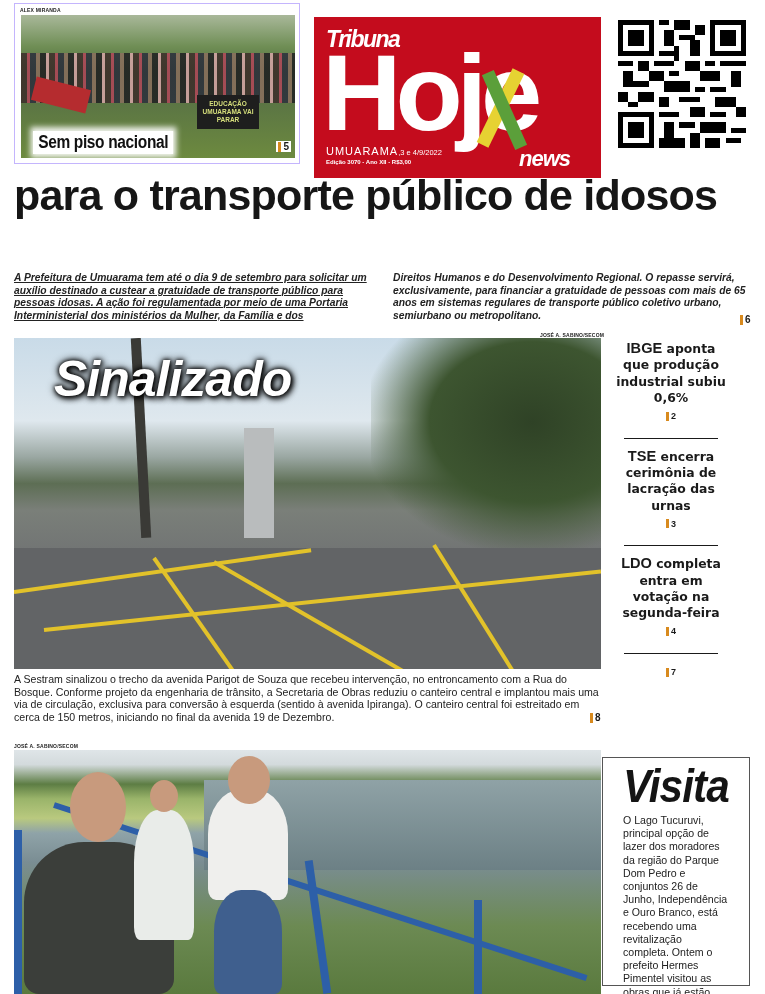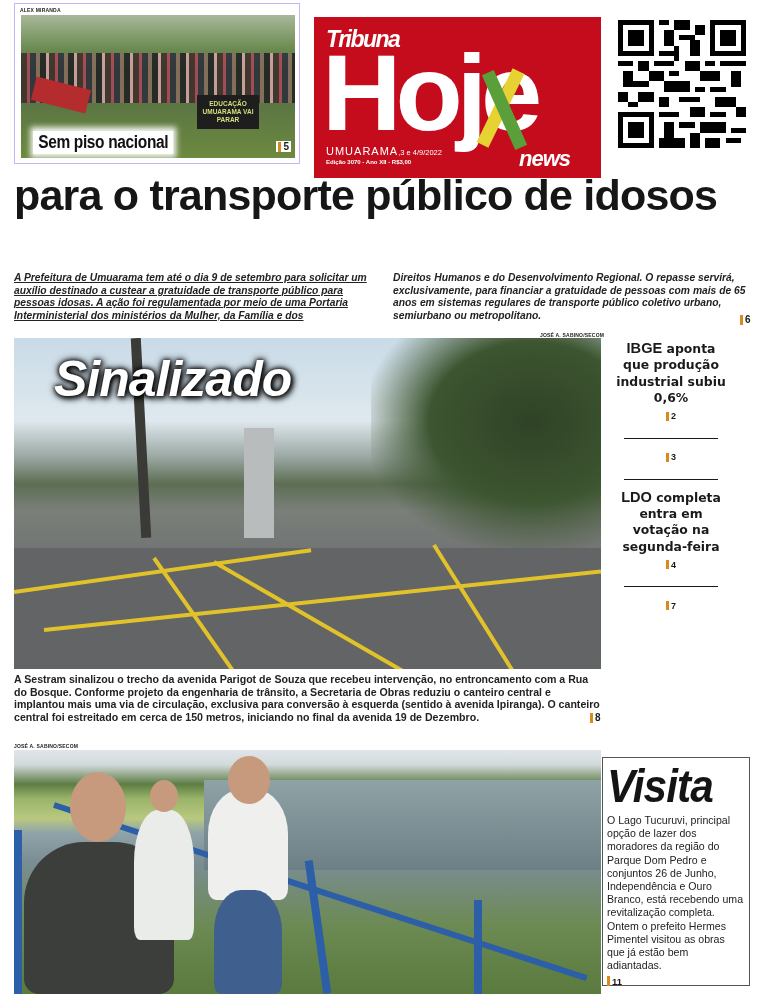--- a/index.html
+++ b/index.html
@@ -46,42 +46,42 @@
   .credit-small { position: absolute; font-size: 5px; font-weight: bold; color: #222; letter-spacing: 0.2px; }
   .photo-main { position: absolute; left: 14px; top: 338px; width: 587px; height: 331px; overflow: hidden;
     background: linear-gradient(180deg, #c9dbe8 0%, #dfe8ee 25%, #9aa7a2 36%, #5d6e54 44%, #7a7f79 52%, #6e7072 70%, #5f6163 100%); }
   .photo-main .tree-right { position: absolute; right: 0; top: 0; width: 230px; height: 210px; background: radial-gradient(ellipse at 70% 40%, #2f4226 0%, #3d5530 45%, rgba(60,84,46,.0) 75%); }
   .photo-main .tower { position: absolute; left: 230px; top: 90px; width: 30px; height: 110px; background: #b9bcbd; }
   .photo-main .pole { position: absolute; left: 122px; top: 0; width: 10px; height: 200px; background: #3a3a36; transform: rotate(-3deg); }
   .photo-main .road { position: absolute; left: 0; top: 210px; width: 587px; height: 121px; background: #626466; }
   .photo-main .stripe { position: absolute; height: 4px; background: #e2c22a; transform-origin: left center; }
   .photo-main .title { position: absolute; left: 20px; top: 12px; font-size: 50px; font-weight: bold; font-style: italic; color: #fff; letter-spacing: -1px;
     text-shadow: 0 0 4px #000, 0 0 8px #000, 2px 2px 6px #000; margin-left: 20px; }
-  .caption { position: absolute; left: 14px; top: 673px; width: 590px; font-size: 10.6px; line-height: 12.6px; color: #222; font-weight: bold; }
+  .caption { position: absolute; left: 14px; top: 673px; width: 590px; font-size: 10.6px; line-height: 12.6px; color: #222; }
   .caption-ref { position: absolute; left: 590px; top: 712px; }
 
   
   .briefs { position: absolute; left: 612px; top: 340px; width: 118px; }
   .brief { text-align: center; padding-bottom: 8px; }
   .brief .title { font-size: 13.6px; line-height: 16.4px; font-weight: bold; color: #1a1a1a; }
   .brief .title .lead-word { font-size: 14.6px; }
   .brief .title .rest { font-weight: normal; font-family: "DejaVu Sans", sans-serif; font-weight: bold; font-size: 12.4px; }
   .brief .page-ref { margin-top: 3px; font-size: 9px; }
   .brief .page-ref .bar { height: 9px; }
   .brief-divider { width: 94px; height: 1px; background: #1a1a1a; margin: 5px auto 9px; }
 
   
   .photo-visit { position: absolute; left: 14px; top: 750px; width: 587px; height: 244px; overflow: hidden;
     background: linear-gradient(180deg, #dfe5e8 0%, #d3dadc 6%, #5d7d44 14%, #9ab46a 20%, #b9c97f 28%, #8fa3a8 34%, #7a8d93 46%, #6c8a53 72%, #5a7a3e 100%); }
   .photo-visit .lake { position: absolute; left: 190px; top: 30px; width: 397px; height: 90px; background: linear-gradient(180deg, #8fa2a6, #6c8085); }
   .photo-visit .rail { position: absolute; background: #2d5fa8; }
   .photo-visit .person { position: absolute; border-radius: 40% 40% 10% 10%; }
   .photo-visit .head { position: absolute; border-radius: 50%; background: #c89a7d; }
 
-  .visit-box { position: absolute; left: 602px; top: 757px; width: 148px; height: 229px; border: 1px solid #555; background: #fff; padding: 4px 4px; }
+  .visit-box { position: absolute; left: 602px; top: 757px; width: 148px; height: 229px; border: 1px solid #555; background: #fff; padding: 4px 20px; }
   .visit-box .title { font-size: 46px; font-weight: bold; font-style: italic; letter-spacing: -1px; color: #141414; line-height: 48px; transform: scaleX(0.92); transform-origin: left; }
   .visit-box .body { font-size: 10.6px; line-height: 13.2px; color: #222; margin-top: 4px; }
   .visit-box .page-ref { margin-top: 1px; font-size: 9.5px; }
 </style>
 </head>
 <body>
 
 <div class="teaser">
   <div class="credit">ALEX MIRANDA</div>
   <div class="photo">
@@ -196,20 +196,21 @@
 <div class="briefs">
   <div class="brief">
     <div class="title"><span class="lead-word">IBGE</span><span class="rest"> aponta que produção industrial subiu 0,6%</span></div>
     <div class="page-ref">
         <span class="bar"></span>
         <span>2</span>
       </div>
   </div>
   <div class="brief-divider"></div>
   <div class="brief">
+    <div class="title"><span class="lead-word">TSE</span><span class="rest"> encerra cerimônia de lacração das urnas</span></div>
     <div class="page-ref">
         <span class="bar"></span>
         <span>3</span>
       </div>
   </div>
   <div class="brief-divider"></div>
   <div class="brief">
     <div class="title"><span class="lead-word">LDO</span><span class="rest"> completa entra em votação na segunda-feira</span></div>
     <div class="page-ref">
         <span class="bar"></span>

